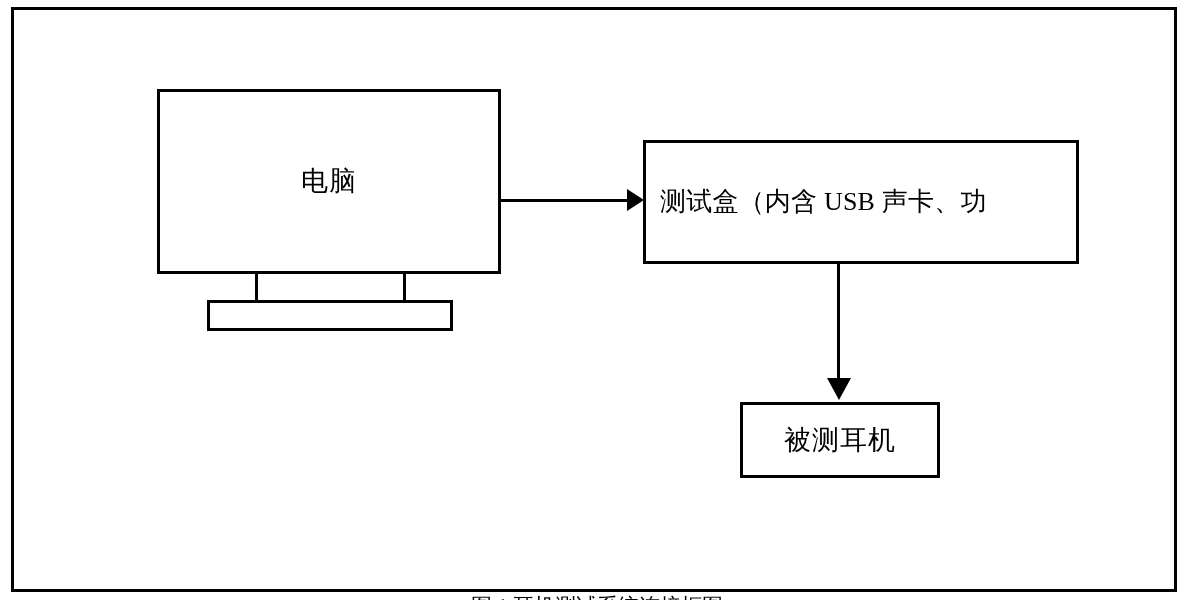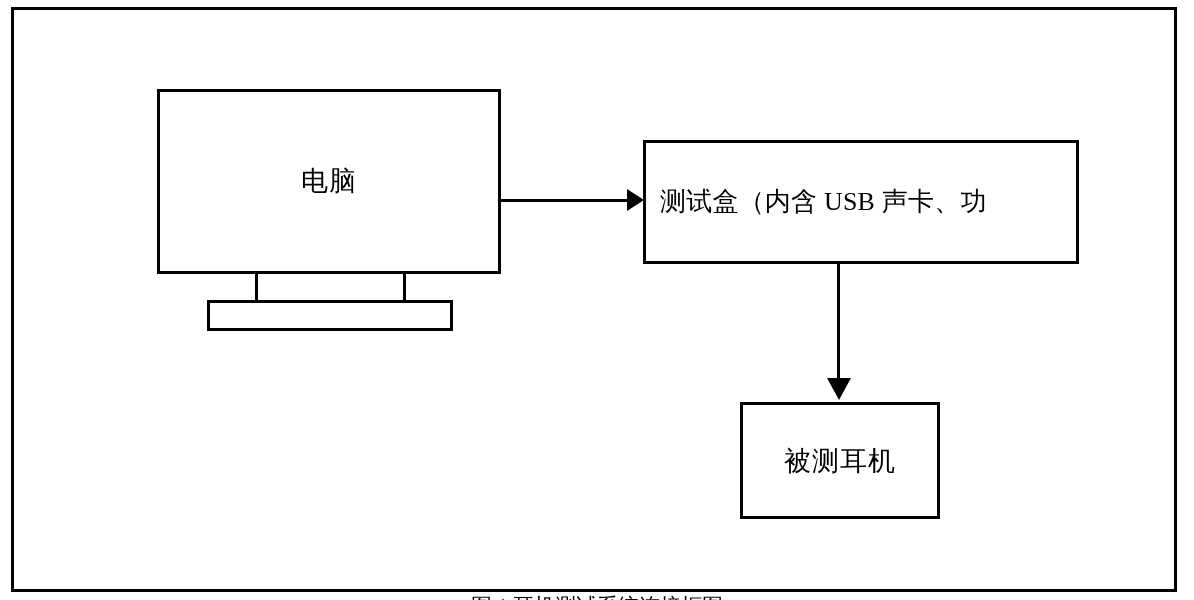--- a/index.html
+++ b/index.html
@@ -88,21 +88,21 @@
     line-height: 1.52;
     text-align: left;
     letter-spacing: 0.2px;
   }
 
   
   .headphone-box {
     left: 740px;
     top: 402px;
     width: 200px;
-    height: 117px;
+    height: 76px;
   }
   .headphone-label {
     font-size: 27px;
     letter-spacing: 1px;
     white-space: nowrap;
   }
 
   
   .arrow {
     position: absolute;

